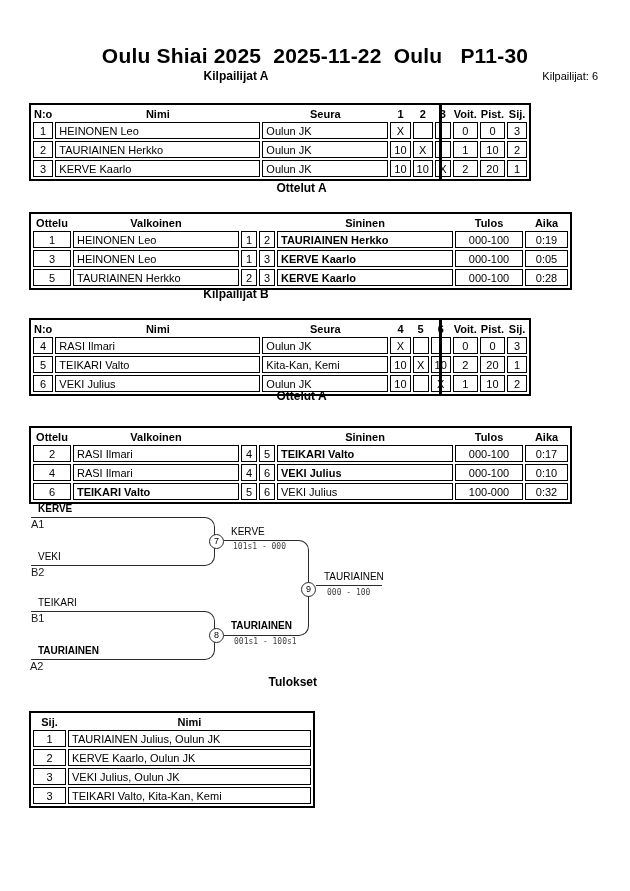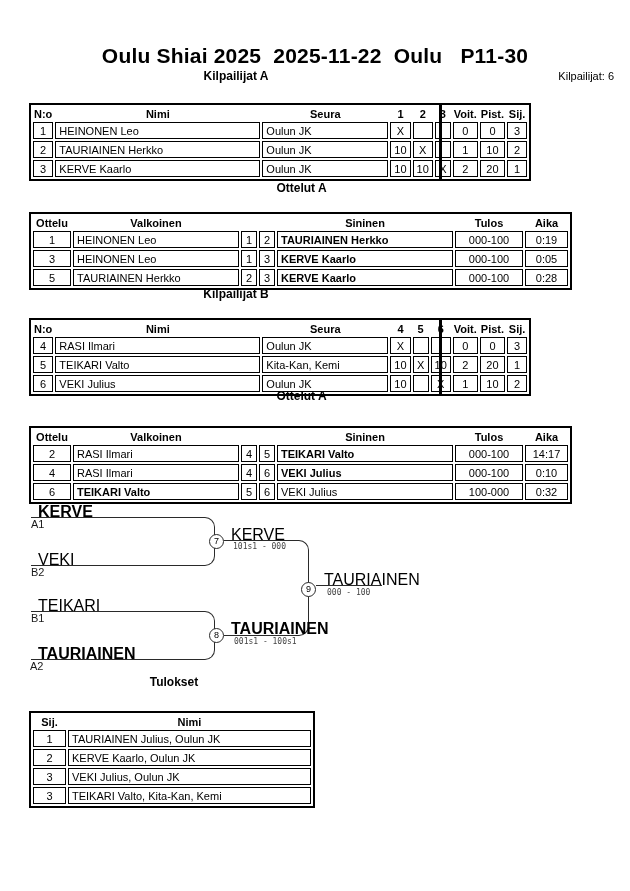--- a/index.html
+++ b/index.html
@@ -27,39 +27,39 @@
     border:none; font-size:11px; font-weight:bold; height:13px; padding:0 1px;
     white-space:nowrap; text-align:center; vertical-align:middle;
   }
   th.tl { text-align:left; }
   td.tc { text-align:center; padding:0 1px; }
   .bold { font-weight:bold; }
   .twrap { position:absolute;margin-top:16px; }
   .vdiv { position:absolute; top:0; bottom:0; width:3px; background:#000; left:410px; }
 
   
-  .bk-label { position:absolute; font-size:16px; white-space:nowrap; color:#000; }
+  .bk-label { position:absolute; font-size:10px; white-space:nowrap; color:#000; }
   .bk-seed  { position:absolute; font-size:11px; white-space:nowrap; color:#1a1a1a; }
   .bk-score { position:absolute; font-size:8px; font-family:"DejaVu Sans Mono", monospace;
               color:#444; white-space:nowrap; }
   .bk-box { position:absolute; box-sizing:border-box; }
   .bc { border-color:#2a2a2a; border-style:solid; border-width:0; }
   .bk-circle {
     position:absolute; box-sizing:border-box; width:15px; height:15px;
     border:1px solid #2a2a2a; border-radius:50%; background:#fff;
     font-size:9px; line-height:13px; text-align:center; z-index:3;
   }
 </style>
 </head>
 <body>
 
 <div class="abs title">Oulu Shiai 2025  2025-11-22  Oulu   P11-30</div>
 
 <div class="abs sec-head" style="top:69px; left:31px; width:410px;">Kilpailijat A</div>
-<div class="abs count-label" style="top:70px; left:414px; width:200px;">Kilpailijat: 6</div>
+<div class="abs count-label" style="top:70px; left:398px; width:200px;">Kilpailijat: 6</div>
 
 <div class="twrap" style="left:29px; top:87px;">
   <table class="grid">
     <colgroup>
         <col style="width:18px">
         <col style="width:205px">
         <col style="width:126px">
         <col style="width:16px">
         <col style="width:16px">
         <col style="width:16px">
@@ -259,21 +259,21 @@
       <th>Tulos</th>
       <th>Aika</th>
     </tr>
     <tr>
       <td class="tc">2</td>
       <td>RASI Ilmari</td>
       <td class="tc">4</td>
       <td class="tc">5</td>
       <td class="bold">TEIKARI Valto</td>
       <td class="tc">000-100</td>
-      <td class="tc">14:17</td>
+      <td class="tc">0:17</td>
     </tr>
     <tr>
       <td class="tc">4</td>
       <td>RASI Ilmari</td>
       <td class="tc">4</td>
       <td class="tc">6</td>
       <td class="bold">VEKI Julius</td>
       <td class="tc">000-100</td>
       <td class="tc">0:10</td>
     </tr>
@@ -322,21 +322,21 @@
   <div class="bk-seed" style="left:30px; top:660px;">A2</div>
 
   <div class="bk-label" style="left:231px; top:526px;">KERVE</div>
   <div class="bk-score" style="left:233px; top:542px;">101s1 - 000</div>
   <div class="bk-label bold" style="left:231px; top:620px;">TAURIAINEN</div>
   <div class="bk-score" style="left:234px; top:637px;">001s1 - 100s1</div>
   <div class="bk-label" style="left:324px; top:571px;">TAURIAINEN</div>
   <div class="bk-score" style="left:327px; top:588px;">000 - 100</div>
 </div>
 
-<div class="abs sec-head" style="top:675px; left:31px; width:286px;">Tulokset</div>
+<div class="abs sec-head" style="top:675px; left:31px; width:286px;text-align:right;">Tulokset</div>
 
 <div class="twrap" style="left:29px; top:695px;">
   <table class="grid">
     <colgroup>
         <col style="width:33px">
         <col style="width:243px">
       </colgroup>
     <tbody>
         <tr>
       <th>Sij.</th>

